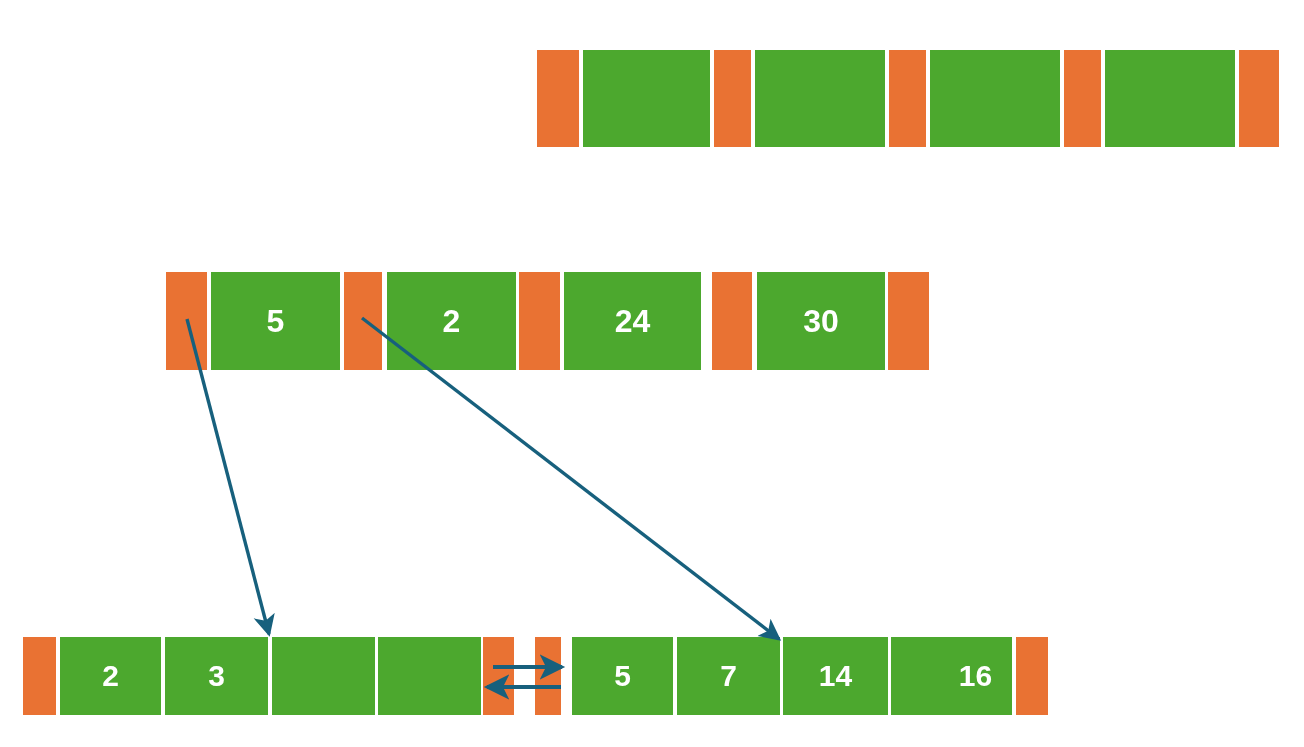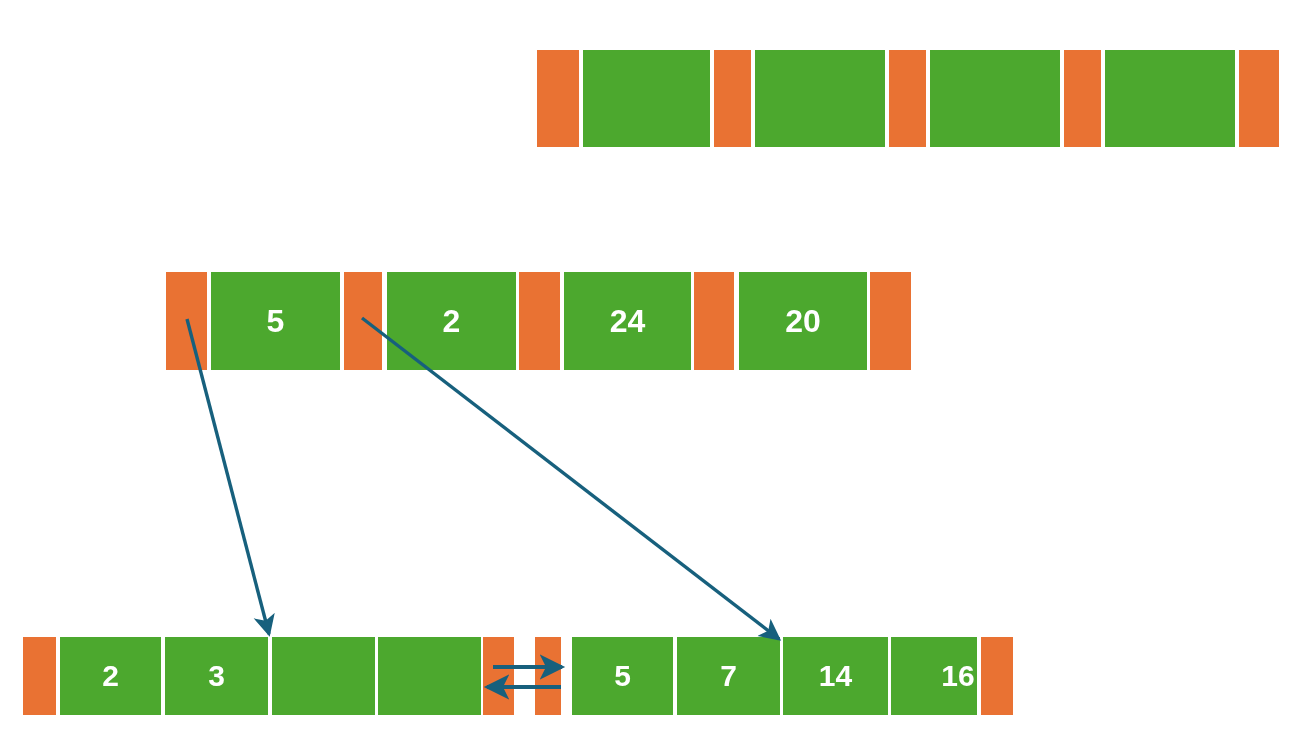--- a/index.html
+++ b/index.html
@@ -73,41 +73,41 @@
     <div class="cell key" style="width:130px; margin-right:4px;"></div>
     <div class="cell ptr" style="width:40px;"></div>
   </div>
 
   <div class="node" id="internal-node" style="left:166px; top:272px;">
     <div class="cell ptr" style="width:41px; margin-right:4px;"></div>
     <div class="cell key" style="width:129px; margin-right:4px;">5</div>
     <div class="cell ptr" style="width:38px; margin-right:5px;"></div>
     <div class="cell key" style="width:129px; margin-right:3px;">2</div>
     <div class="cell ptr" style="width:41px; margin-right:4px;"></div>
-    <div class="cell key" style="width:127px; margin-right:3px;">24</div>
+    <div class="cell key" style="width:137px; margin-right:11px;">24</div>
     <div class="cell ptr" style="width:40px; margin-right:5px;"></div>
-    <div class="cell key" style="width:128px; margin-right:3px;">20</div>
+    <div class="cell key" style="width:128px; margin-right:3px;">30</div>
     <div class="cell ptr" style="width:41px;"></div>
   </div>
 
   <div class="node" id="leaf-left" style="left:23px; top:637px;">
     <div class="cell ptr" style="width:33px; margin-right:4px;"></div>
     <div class="cell key" style="width:101px; margin-right:4px;">2</div>
     <div class="cell key" style="width:103px; margin-right:4px;">3</div>
     <div class="cell key" style="width:103px; margin-right:3px;"></div>
     <div class="cell key" style="width:103px; margin-right:2px;"></div>
     <div class="cell ptr" style="width:31px;"></div>
   </div>
 
   <div class="node" id="leaf-right" style="left:535px; top:637px;">
     <div class="cell ptr" style="width:26px; margin-right:11px;"></div>
     <div class="cell key" style="width:101px; margin-right:4px;">5</div>
     <div class="cell key" style="width:103px; margin-right:3px;">7</div>
     <div class="cell key" style="width:105px; margin-right:3px;text-align:right;">14</div>
-    <div class="cell key" style="width:86px; margin-right:4px;padding-left:48px;">16</div>
+    <div class="cell key" style="width:121px; margin-right:4px;padding-left:48px;">16</div>
     <div class="cell ptr" style="width:32px;"></div>
   </div>
 
   <svg class="overlay" viewBox="0 0 1304 747" xmlns="http://www.w3.org/2000/svg">
     <defs>
       <marker id="head-diag" markerWidth="7" markerHeight="7" refX="5.6" refY="3.2" orient="auto" markerUnits="strokeWidth">
         <path d="M0,0 L6.4,3.2 L0,6.4 L1.6,3.2 Z" fill="#17607d"></path>
       </marker>
       <marker id="head-h" markerWidth="7" markerHeight="7" refX="5.6" refY="3.2" orient="auto" markerUnits="strokeWidth">
         <path d="M0,0 L6.4,3.2 L0,6.4 L1.6,3.2 Z" fill="#17607d"></path>

